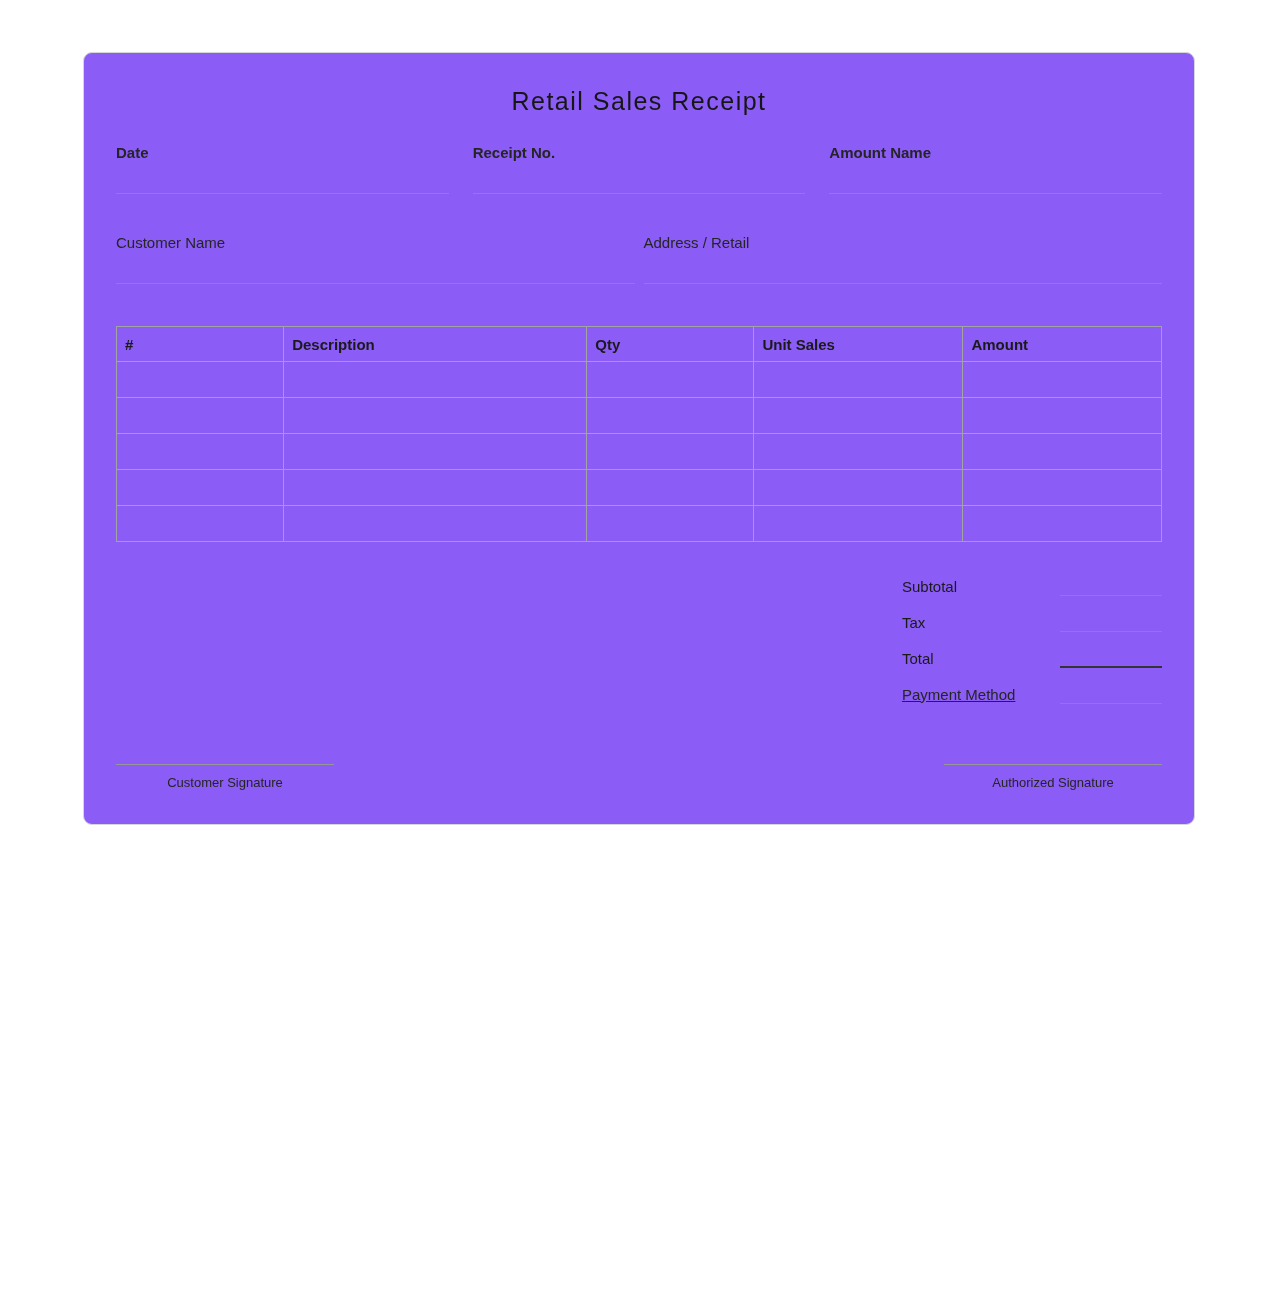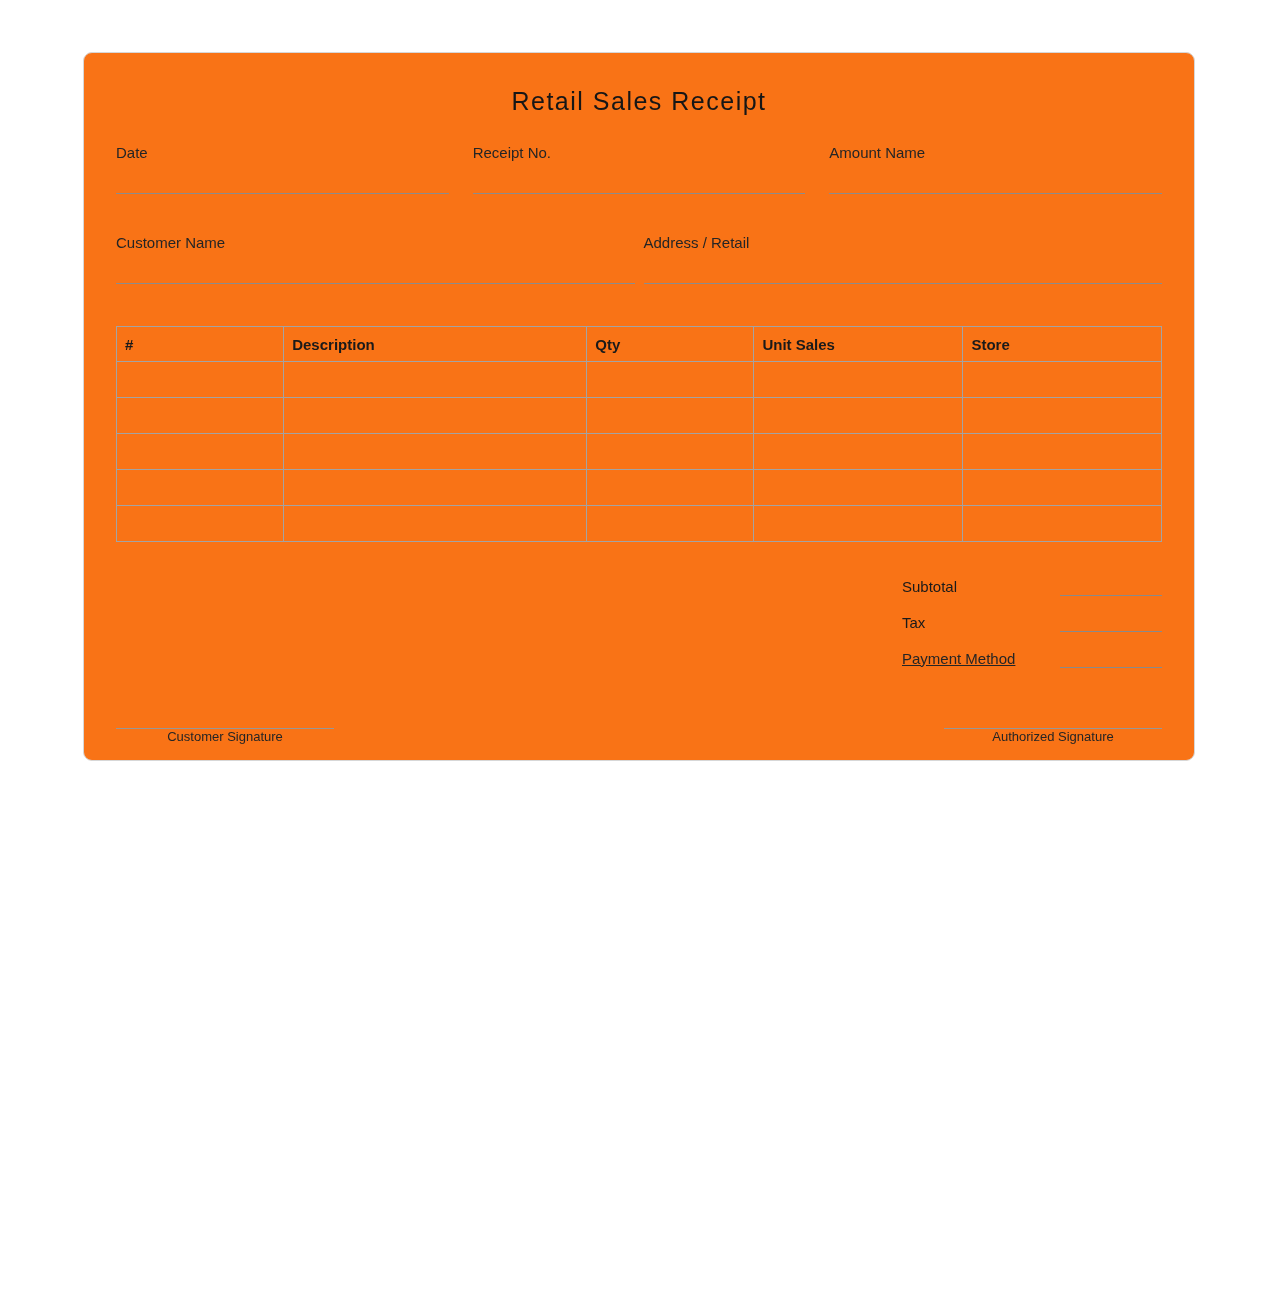--- a/index.html
+++ b/index.html
@@ -7,35 +7,35 @@
   body {
     width: 1278px;
     height: 1300px;
     font-family: "Liberation Sans", sans-serif;
     color: #1e1e1e;
     position: relative;
   }
   .card {
     width: 1112px;
     margin: 52px auto 0;
-    background: #f97316;
+    background: #8b5cf6;
     border: 1px solid #d7d7d7;
     border-radius: 9px;
-    padding: 34px 32px 16px;
+    padding: 34px 32px 34px;
   }
   .title {
     text-align: center;
     font-size: 25px;
     font-weight: 400;
     letter-spacing: 1.5px;
     color: #161616;
     margin-bottom: 27px;
   }
   .fields-row { display: grid; }
-  .row-3 { grid-template-columns: 1fr 1fr 1fr; column-gap: 24px; }
+  .row-3 { grid-template-columns: 1fr 1fr 1fr; column-gap: 24px; font-weight: bold; }
   .row-2 { grid-template-columns: 1fr 1fr; column-gap: 9px; margin-top: 39px; }
   .field-label { font-size: 15px; line-height: 19px; color: #252525; }
   .field-line { margin-top: 31px; border-bottom: 1px solid #8c8c8c; height: 0; }
   .items-table {
     width: 100%;
     margin-top: 42px;
     border-collapse: collapse;
     table-layout: fixed;
   }
   .items-table th, .items-table td { border: 1px solid #a3a3a3; }
@@ -71,20 +71,21 @@
   }
   .totals-line.thick { border-bottom: 2px solid #333333; }
   .signatures {
     display: flex;
     justify-content: space-between;
     margin-top: 52px;
   }
   .sig-block { width: 218px; }
   .sig-line { border-bottom: 1px solid #979797; height: 0; }
   .sig-label {
+    margin-top: 10px;
     text-align: center;
     font-size: 13px;
     color: #252525;
   }
 </style>
 </head>
 <body>
 
 <div class="card">
 
@@ -123,21 +124,21 @@
         <col class="col-qty">
         <col class="col-price">
         <col class="col-amount">
     </colgroup>
     <thead>
       <tr>
         <th>#</th>
         <th>Description</th>
         <th>Qty</th>
         <th>Unit Sales</th>
-        <th>Store</th>
+        <th>Amount</th>
       </tr>
     </thead>
     <tbody>
         <tr>
           <td></td>
           <td></td>
           <td></td>
           <td></td>
           <td></td>
         </tr>
@@ -173,20 +174,24 @@
   </table>
 
   <div class="totals">
     <div class="totals-row">
       <div class="totals-label">Subtotal</div>
       <div class="totals-line"></div>
     </div>
     <div class="totals-row">
       <div class="totals-label">Tax</div>
       <div class="totals-line"></div>
+    </div>
+    <div class="totals-row">
+      <div class="totals-label">Total</div>
+      <div class="totals-line thick"></div>
     </div>
     <div class="totals-row">
       <div class="totals-label regular">Payment Method</div>
       <div class="totals-line"></div>
     </div>
   </div>
 
   <div class="signatures">
     <div class="sig-block">
       <div class="sig-line"></div>

